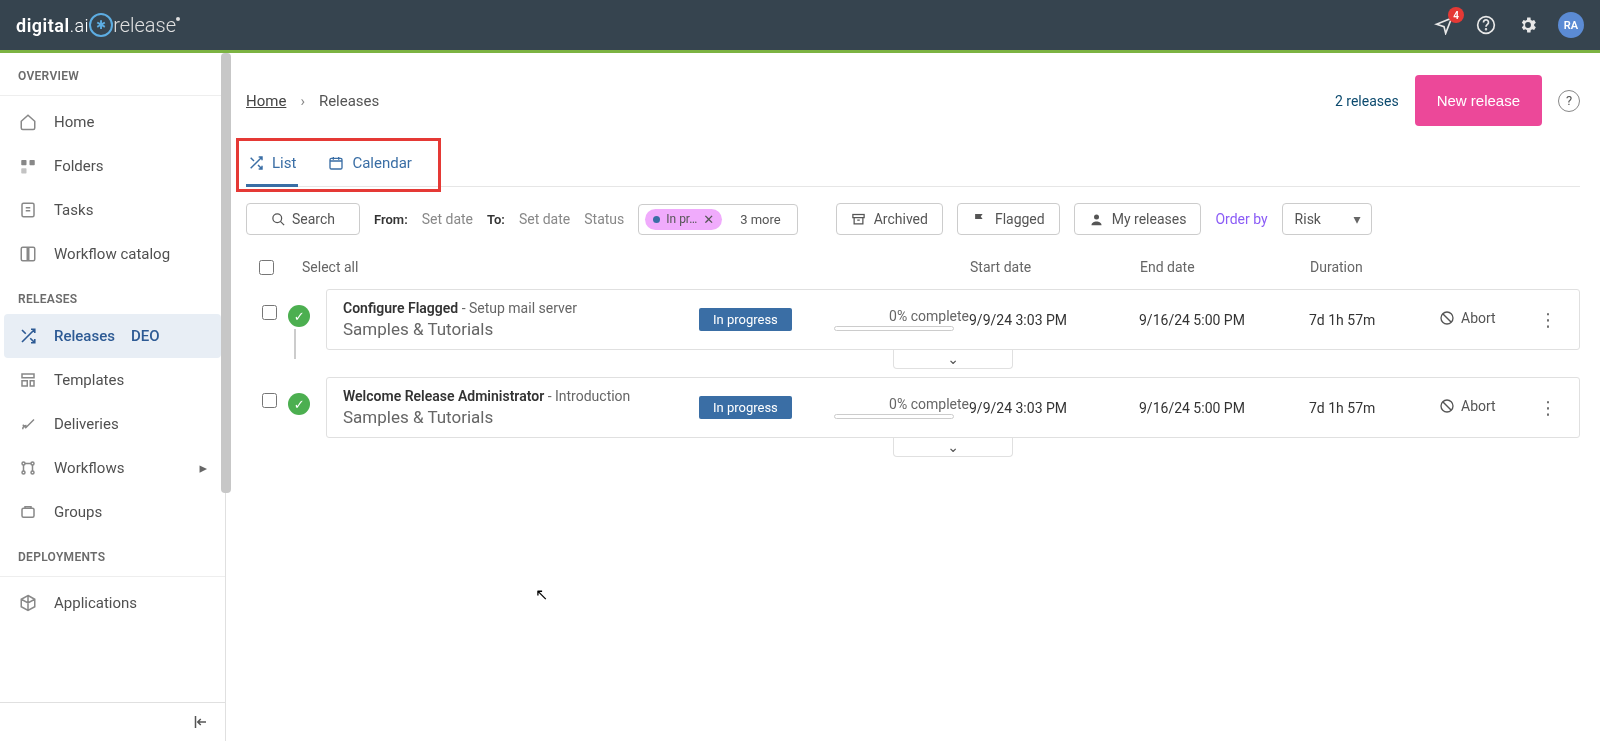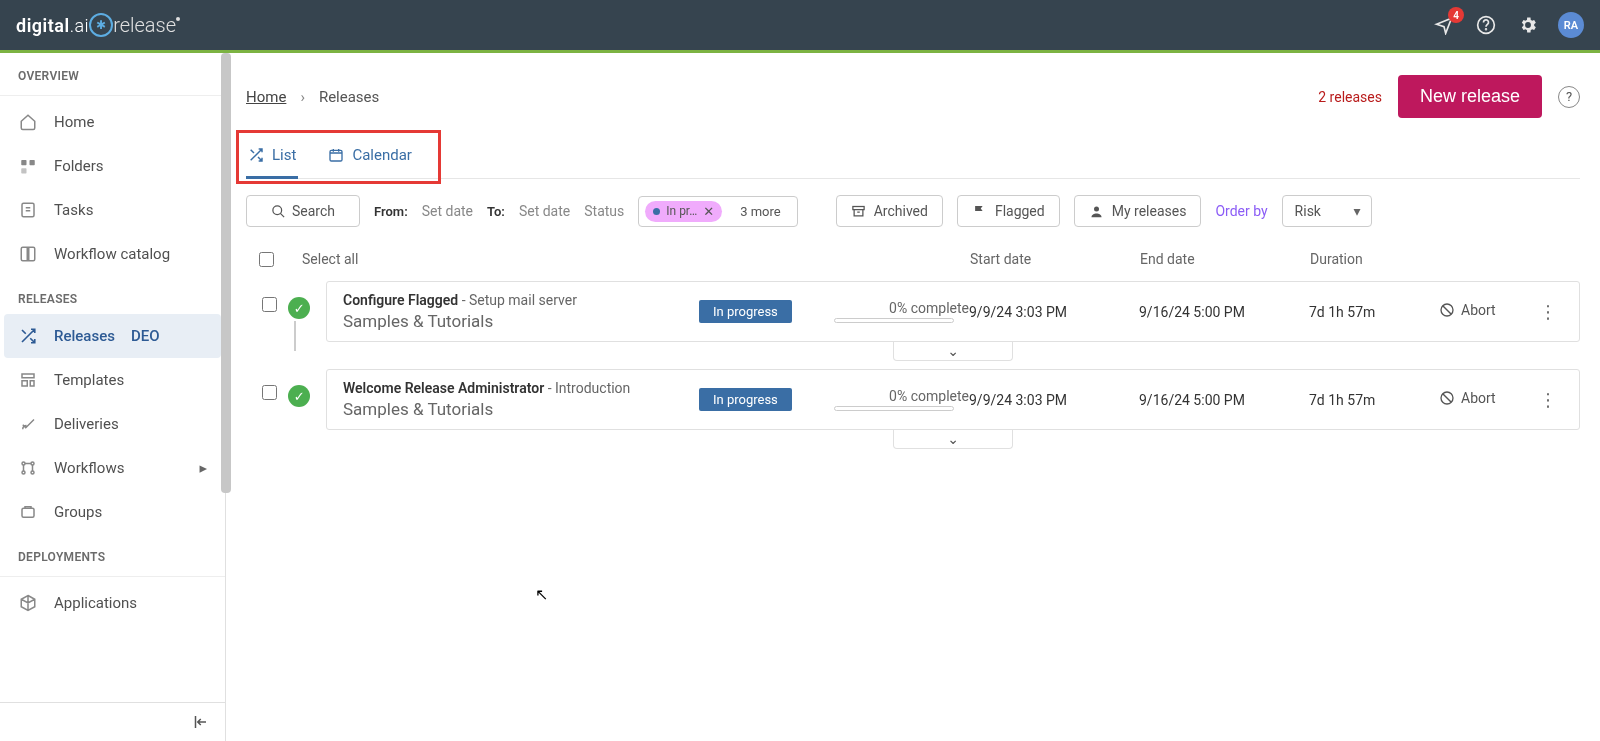--- a/index.html
+++ b/index.html
@@ -31,22 +31,22 @@
   .sidebar-footer { border-top: 1px solid #e0e0e0; display: flex; justify-content: flex-end; padding: 10px 16px; }
   .collapse-btn { cursor: pointer; color: #555; }
   .sidebar-scrollbar { position: absolute; right: -6px; top: 0; width: 10px; height: 440px; background: #c7c7c7; border-radius: 4px; }
   
   .main { flex: 1; padding: 0 20px 20px 20px; overflow-y: auto; position: relative; }
   .crumb-row { display: flex; align-items: center; padding: 22px 0 12px; gap: 16px; }
   .breadcrumbs { display: flex; align-items: center; gap: 14px; color: #555; font-size: 15px; }
   .breadcrumbs a { text-decoration: underline; color: #444; cursor: pointer; }
   .breadcrumbs .sep { color: #888; }
   .crumb-row .spacer { flex: 1; }
-  .count-label { color: #b91c1c; font-size: 14px; }
-  .new-btn { background: #be185d; color: #fff; border: none; border-radius: 4px; padding: 11px 22px; font-size: 18px; cursor: pointer; }
+  .count-label { color: #0c4a6e; font-size: 14px; }
+  .new-btn { background: #ec4899; color: #fff; border: none; border-radius: 4px; padding: 17px 22px; font-size: 15px; cursor: pointer; }
   .help-circle { width: 22px; height: 22px; border: 1.5px solid #888; border-radius: 50%; display: inline-flex; align-items: center; justify-content: center; color: #555; cursor: pointer; font-size: 13px; }
   
   .tabs-wrap { position: relative; }
   .tabs { display: flex; gap: 28px; margin-top: 6px; border-bottom: 1px solid #e6e6e6; }
   .tab { display: flex; align-items: center; gap: 8px; padding: 10px 2px 14px; cursor: pointer; color: #3a6ea5; font-size: 15px; position: relative; }
   .tab.active::after { content:''; position:absolute; bottom:-1px; left:0; right:0; height:3px; background:#3a6ea5; }
   .red-box { position: absolute; left: -10px; top: -6px; width: 205px; height: 54px; border: 3px solid #e53935; pointer-events: none; }
   
   .filter-row { display: flex; align-items: center; gap: 14px; padding: 16px 0; flex-wrap: wrap; }
   .search-btn { display: inline-flex; align-items: center; gap: 6px; border: 1px solid #ccc; border-radius: 4px; padding: 7px 24px; cursor: pointer; color: #555; }

